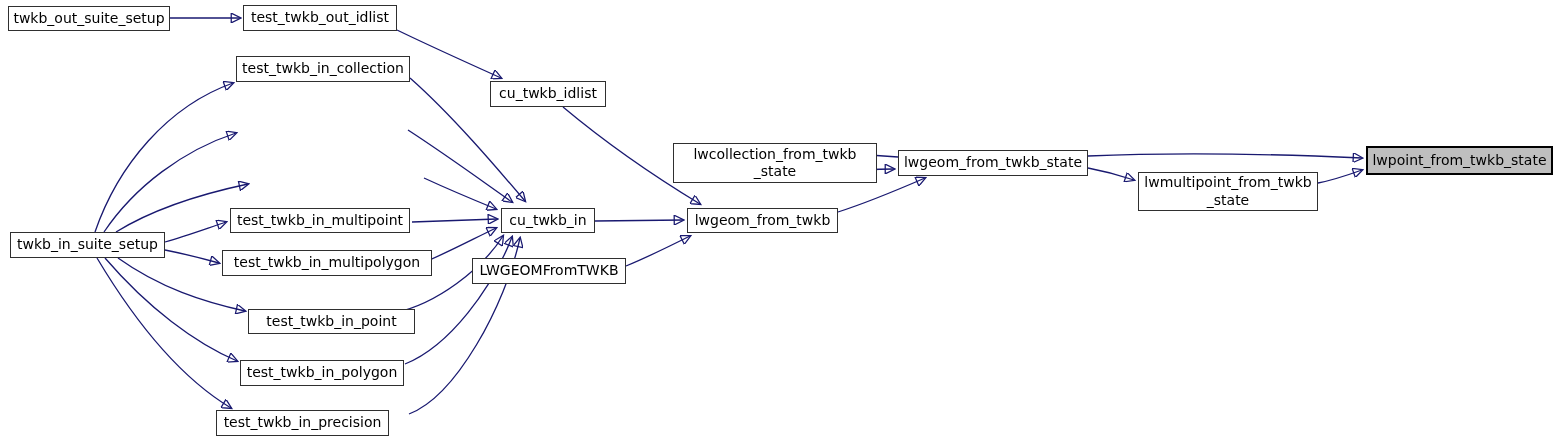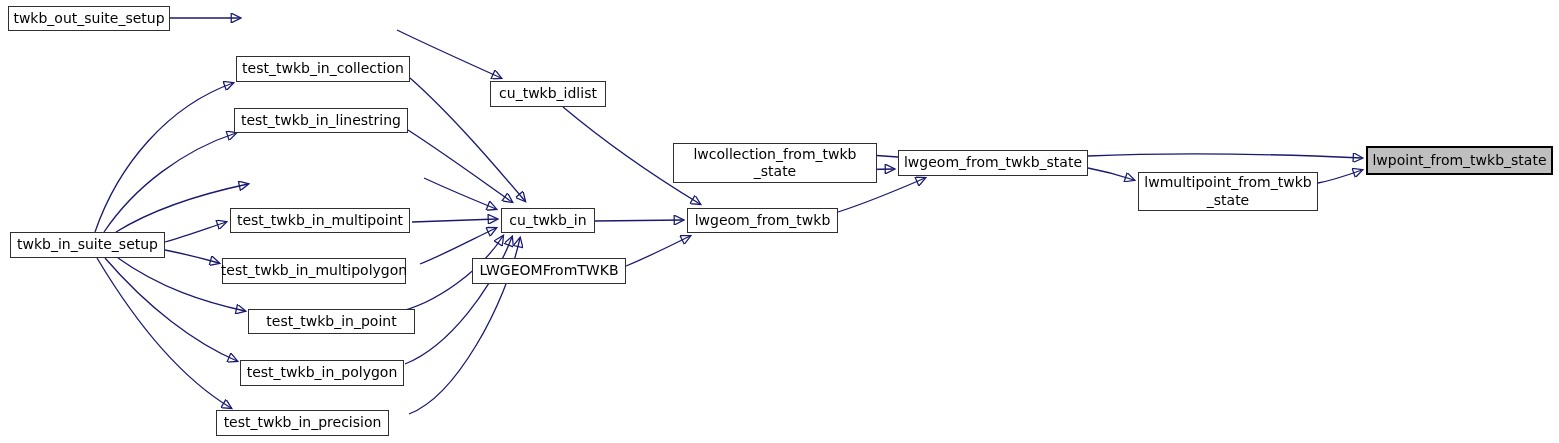--- a/index.html
+++ b/index.html
@@ -74,26 +74,26 @@
     <path d="M 626,266 C 648,257 668,247 690,236" marker-end="url(#ah)"></path>
     <path d="M 838,212 C 866,203 895,191 925,178" marker-end="url(#ah)"></path>
     <path d="M 898,157 C 884,156 869,155 855,154" marker-end="url(#ah)"></path>
     <path d="M 851,170 C 866,170 880,169 894,169" marker-end="url(#ah)"></path>
     <path d="M 1088,156 C 1180,152 1275,154 1362,158" marker-end="url(#ah)"></path>
     <path d="M 1088,168 C 1104,171 1119,175 1134,180" marker-end="url(#ah)"></path>
     <path d="M 1318,183 C 1334,180 1348,175 1362,170" marker-end="url(#ah)"></path>
   </svg>
 
   <div class="node" style="left:8px;top:6px;width:162px;height:25px"><span>twkb_out_suite_setup</span></div>
+  <div class="node" style="left:243px;top:5px;width:154px;height:26px"><span>test_twkb_out_idlist</span></div>
   <div class="node" style="left:490px;top:81px;width:116px;height:26px"><span>cu_twkb_idlist</span></div>
   <div class="node" style="left:236px;top:56px;width:174px;height:26px"><span>test_twkb_in_collection</span></div>
-  <div class="node" style="left:234px;top:108px;width:174px;height:25px"><span>test_twkb_in_linestring</span></div>
   <div class="node" style="left:230px;top:208px;width:180px;height:25px"><span>test_twkb_in_multipoint</span></div>
   <div class="node" style="left:10px;top:232px;width:155px;height:26px"><span>twkb_in_suite_setup</span></div>
-  <div class="node" style="left:222px;top:258px;width:184px;height:26px"><span>test_twkb_in_multipolygon</span></div>
+  <div class="node" style="left:222px;top:250px;width:210px;height:26px"><span>test_twkb_in_multipolygon</span></div>
   <div class="node" style="left:248px;top:309px;width:167px;height:25px"><span>test_twkb_in_point</span></div>
   <div class="node" style="left:240px;top:360px;width:164px;height:26px"><span>test_twkb_in_polygon</span></div>
   <div class="node" style="left:216px;top:410px;width:173px;height:26px"><span>test_twkb_in_precision</span></div>
   <div class="node" style="left:501px;top:208px;width:94px;height:25px"><span>cu_twkb_in</span></div>
   <div class="node" style="left:687px;top:208px;width:151px;height:25px"><span>lwgeom_from_twkb</span></div>
   <div class="node" style="left:472px;top:258px;width:154px;height:26px"><span>LWGEOMFromTWKB</span></div>
   <div class="node" style="left:673px;top:143px;width:204px;height:40px"><span>lwcollection_from_twkb
 _state</span></div>
   <div class="node" style="left:898px;top:150px;width:190px;height:26px"><span>lwgeom_from_twkb_state</span></div>
   <div class="node" style="left:1138px;top:172px;width:180px;height:39px"><span>lwmultipoint_from_twkb

